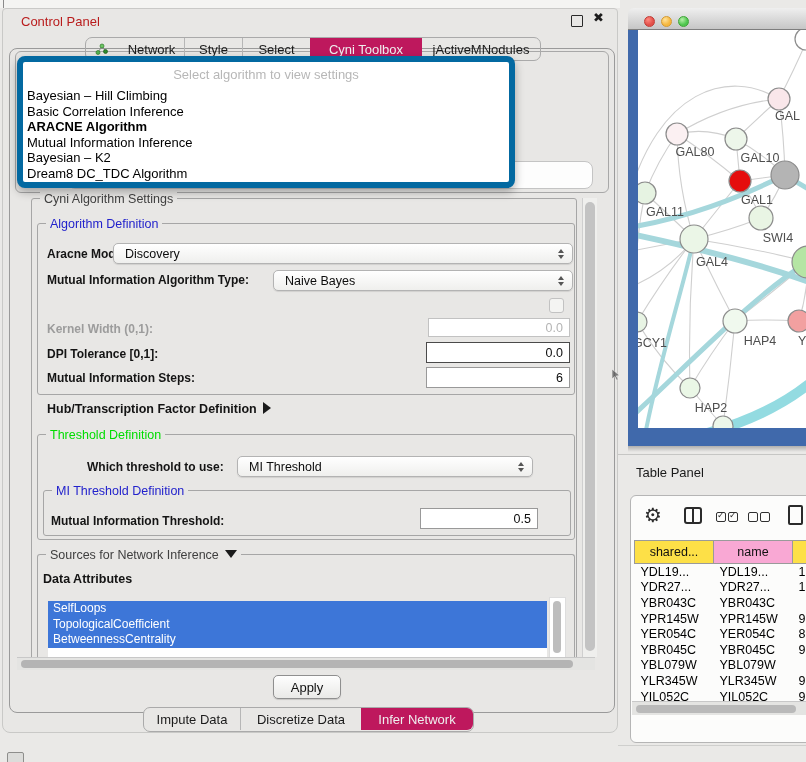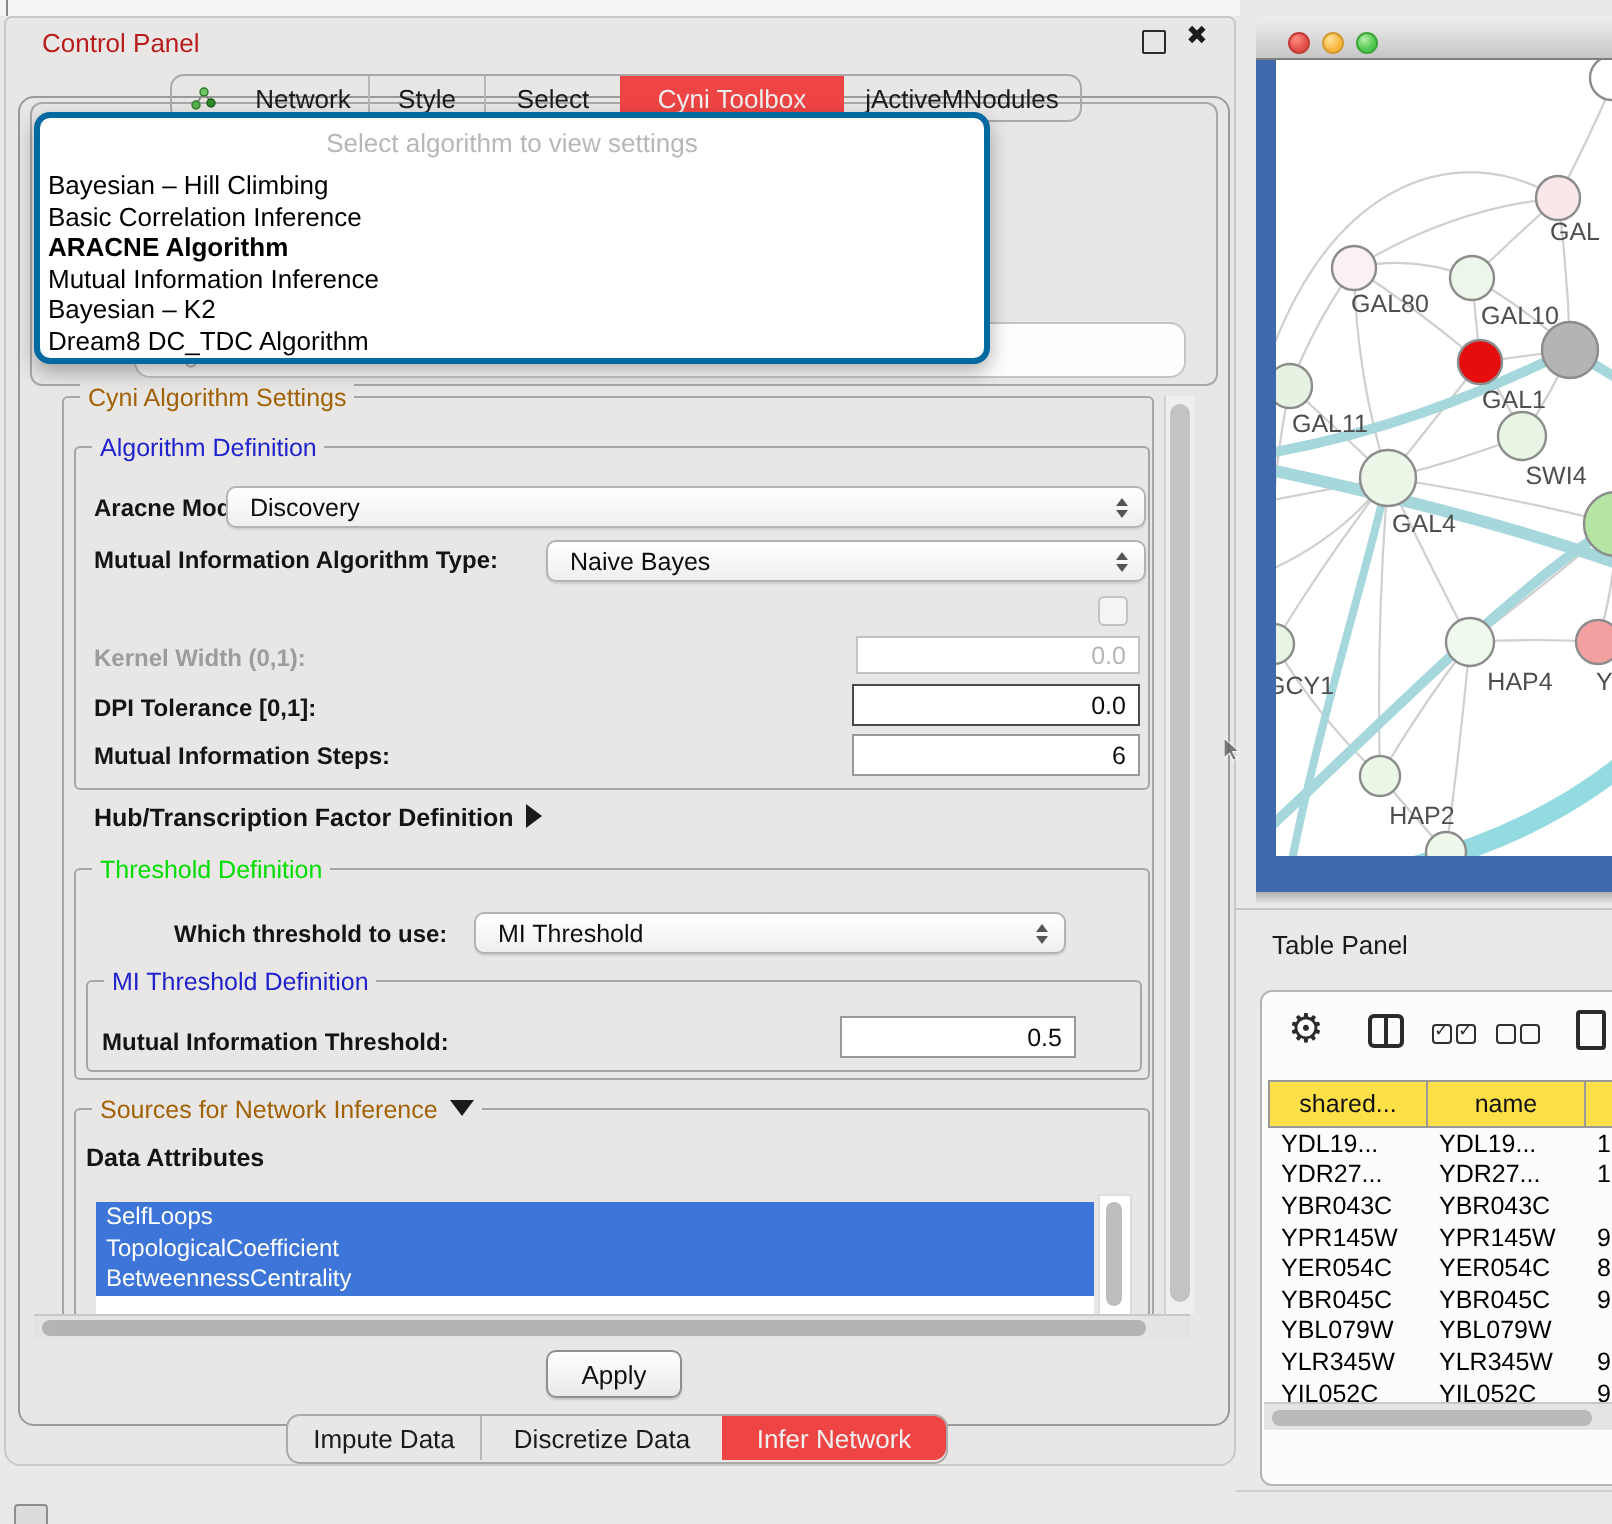--- a/index.html
+++ b/index.html
@@ -22,34 +22,34 @@
   #cp-frame{left:6px;top:39px;width:604px;height:663px;border:1px solid #9a9a9a;border-radius:8px;background:#e8e7e5;}
   #cp-subpanel{left:12px;top:42px;width:592px;height:140px;border:1px solid #a8a8a8;border-radius:6px;}
   #cp-hidden-combo{left:64px;top:152px;width:526px;height:28px;background:#fdfdfd;border:1px solid #c4c4c4;
       border-radius:8px;box-sizing:border-box;}
   #cp-hidden-combo span{position:absolute;left:24px;top:7px;font-size:13px;color:#b4b2b0;}
 
   
   #cp-tabs{left:82px;top:28px;width:454px;height:22px;border:1px solid #aaa;border-radius:7px;display:flex;background:transparent;}
   .tab{height:22px;display:flex;align-items:center;justify-content:center;font-size:13px;color:#1a1a1a;box-sizing:border-box;gap:20px;}
   .tab:not(.selected)+.tab:not(.selected){border-left:1px solid #b6b6b6;}
-  .tab.selected{background:#ef4444;color:#efefef;}
+  .tab.selected{background:#be185d;color:#efefef;}
   .tab-icon svg{display:block;}
 
   
-  #dd{left:14px;top:47px;width:472px;height:120px;background:#fff;border:3px solid #0369a1;border-radius:8px;
-      box-shadow:0 4px 10px rgba(0,0,0,0.30);z-index:20;}
+  #dd{left:14px;top:47px;width:472px;height:120px;background:#fff;border:6px solid #0369a1;border-radius:8px;
+      box-shadow:0 4px 10px rgba(0,0,0,0.30);z-index:20;padding-left:14px;}
   #dd-ph{position:absolute;left:0;top:5px;width:100%;text-align:center;font-size:13px;color:#b7b7b7;}
   #dd-list{position:absolute;left:4px;top:26px;right:4px;}
   .dd-item{font-size:13px;color:#000;line-height:15.5px;height:15.5px;white-space:nowrap;}
   .dd-item.emph{font-weight:bold;}
 
   
   .group{border:1px solid #a6a6a6;border-radius:3px;}
-  .gtitle{position:absolute;top:-7px;left:8px;background:#e8e7e5;padding:0 4px;font-size:12.5px;color:#a16207;white-space:nowrap;}
+  .gtitle{position:absolute;top:-7px;left:8px;background:#e8e7e5;padding:0 4px;font-size:12.5px;color:#404040;white-space:nowrap;}
   .gtitle.blue{color:#2222cc;}
   .gtitle.green{color:#00dd00;}
   .flabel{position:absolute;font-size:12px;font-weight:bold;color:#141414;white-space:nowrap;}
   .flabel.disabled{color:#9c9c9c;}
 
   .combo{position:absolute;background:linear-gradient(#ffffff,#efefed);border:1px solid #b3b3b3;border-radius:5px;
       box-sizing:border-box;font-size:12.5px;color:#0c0c0c;display:flex;align-items:center;padding-left:11px;
       box-shadow:0 1px 1px rgba(0,0,0,0.10);}
   .spin{position:absolute;right:8px;top:50%;transform:translateY(-50%);display:flex;flex-direction:column;gap:2px;}
   .tri-up{width:0;height:0;border-left:3.5px solid transparent;border-right:3.5px solid transparent;border-bottom:4.5px solid #555;}
@@ -103,21 +103,21 @@
   #tp-gear{left:644px;top:505px;font-size:20px;color:#2b2b2b;line-height:20px;}
   #tp-split{left:684px;top:507px;width:18px;height:17px;border:2px solid #2b2b2b;border-radius:3px;box-sizing:border-box;}
   #tp-split::after{content:"";position:absolute;left:6px;top:0;width:2px;height:13px;background:#2b2b2b;}
   .cb{position:absolute;width:10px;height:10px;border:1.5px solid #2f2f2f;border-radius:2px;box-sizing:border-box;}
   .cb.checked::after{content:"\2713";position:absolute;left:0px;top:-3px;font-size:9px;font-weight:bold;color:#2f2f2f;}
   #tp-file{left:788px;top:505px;width:15px;height:20px;border:2px solid #2b2b2b;border-radius:2px;box-sizing:border-box;}
   #tp-table{left:634px;top:540px;width:230px;}
   #tp-table table{border-collapse:collapse;table-layout:fixed;}
   #tp-table th{height:22px;border:1px solid #9a9a9a;font-size:12.5px;font-weight:normal;color:#111;text-align:center;padding:0;}
   #tp-table th.hl{background:#fde047;}
-  #tp-table th.plain{background:#fde047;}
+  #tp-table th.plain{background:#f9a8d4;}
   #tp-table td{height:15.6px;font-size:12.5px;color:#000;padding:0 0 0 6px;white-space:nowrap;overflow:hidden;}
   #tp-hscroll{left:632px;top:701px;width:174px;height:13px;}
   #tp-hscroll .sb-thumb{left:4px;top:3px;width:160px;height:8px;background:#b9b9b9;}
 
   
   #bottom-line{left:618px;top:745px;width:188px;height:1px;background:#cfcfcd;}
   #mini-icon{left:7px;top:752px;width:17px;height:14px;border:1.5px solid #8e8e8c;border-radius:2px;background:#dcdcda;box-sizing:border-box;}
 
   #cursor{left:612px;top:369px;width:10px;height:12px;opacity:.75;}
 </style>

